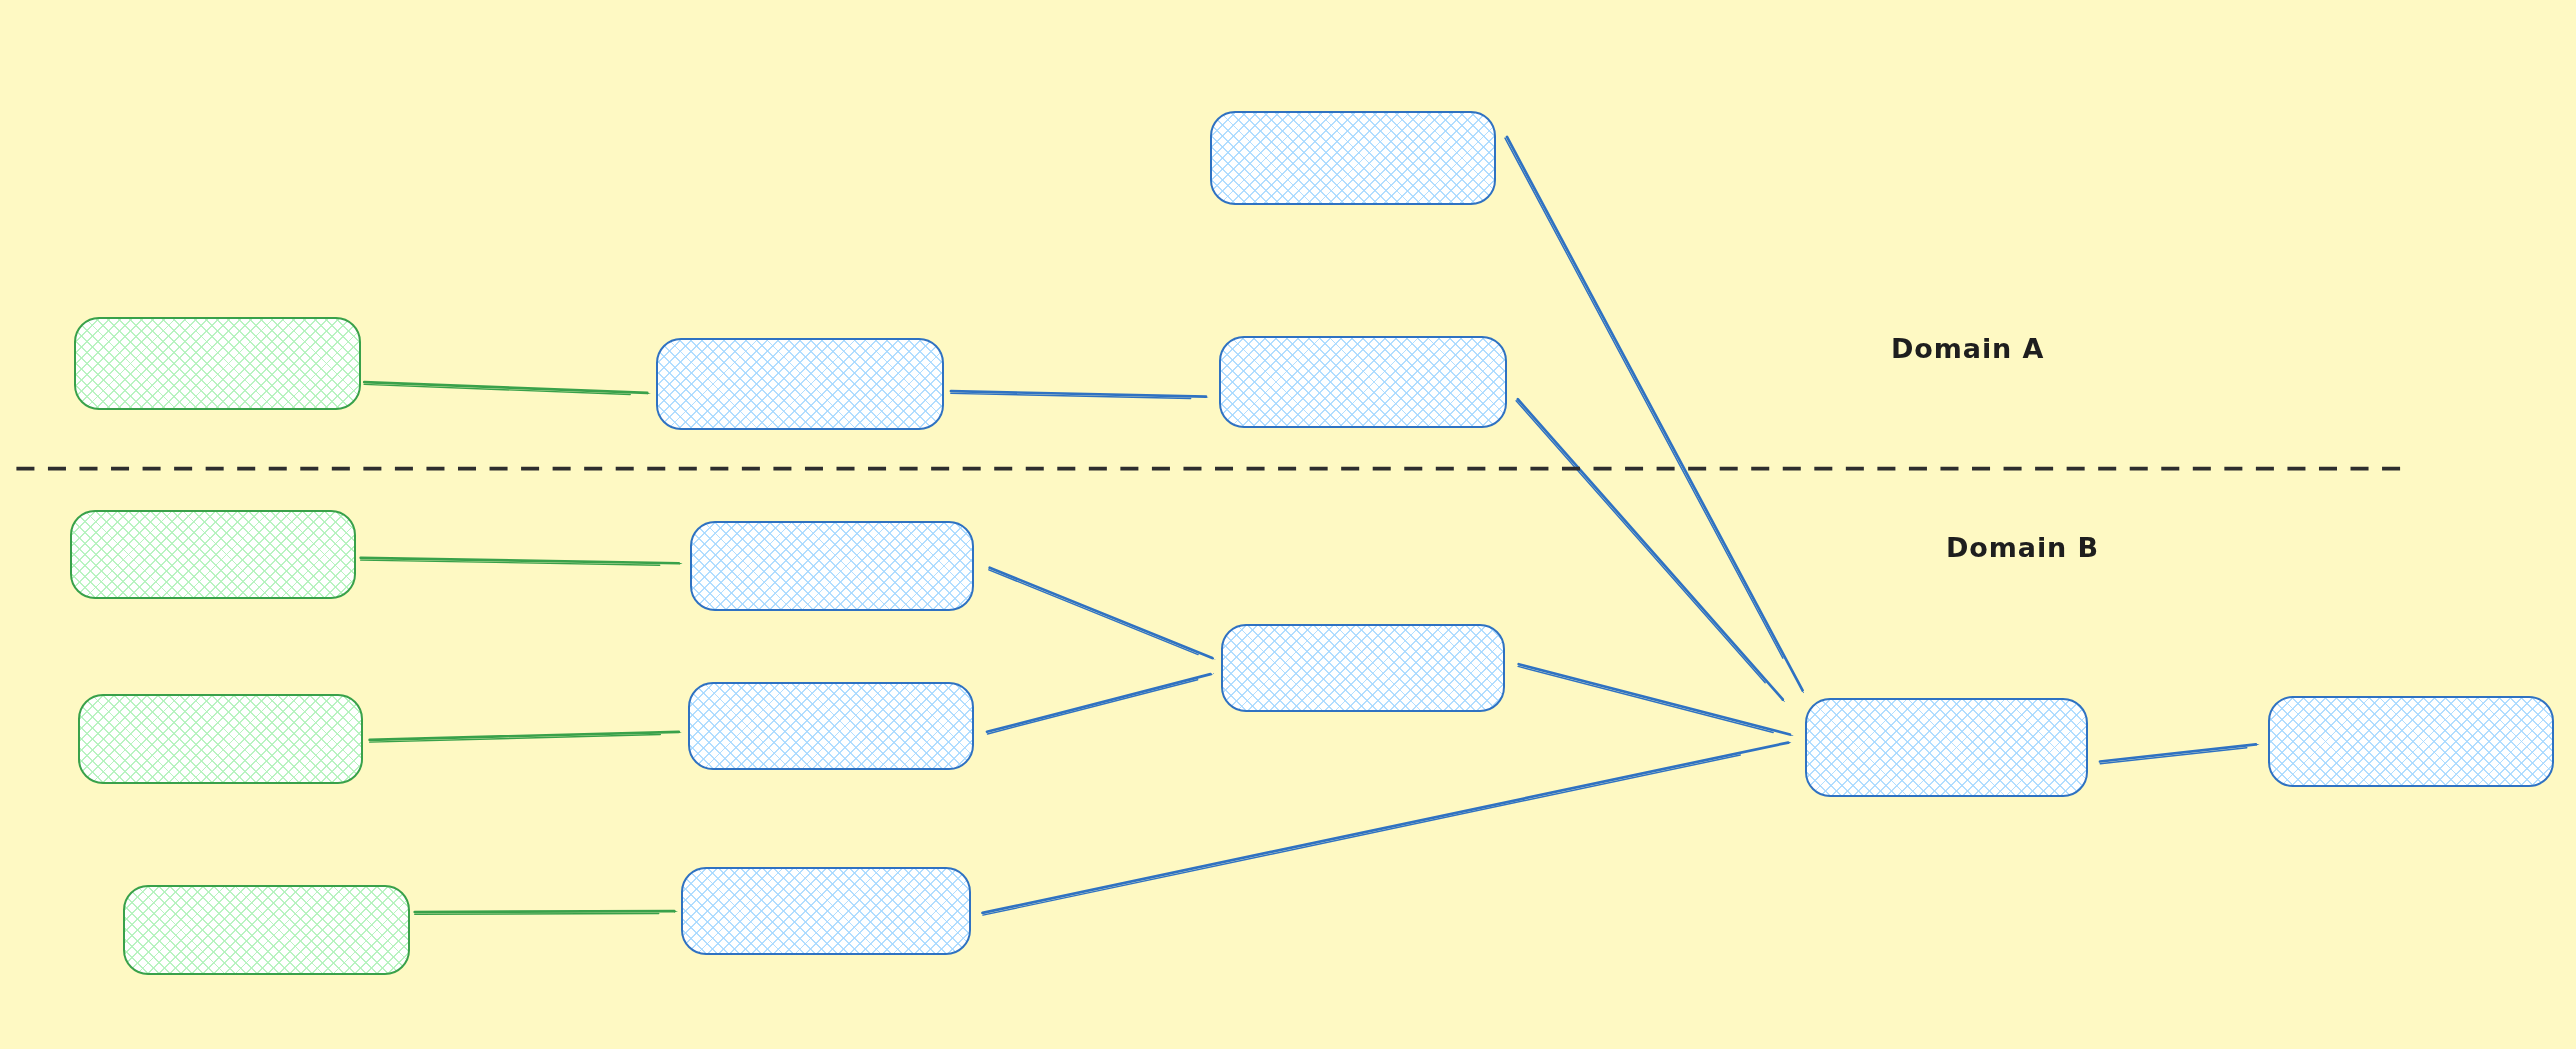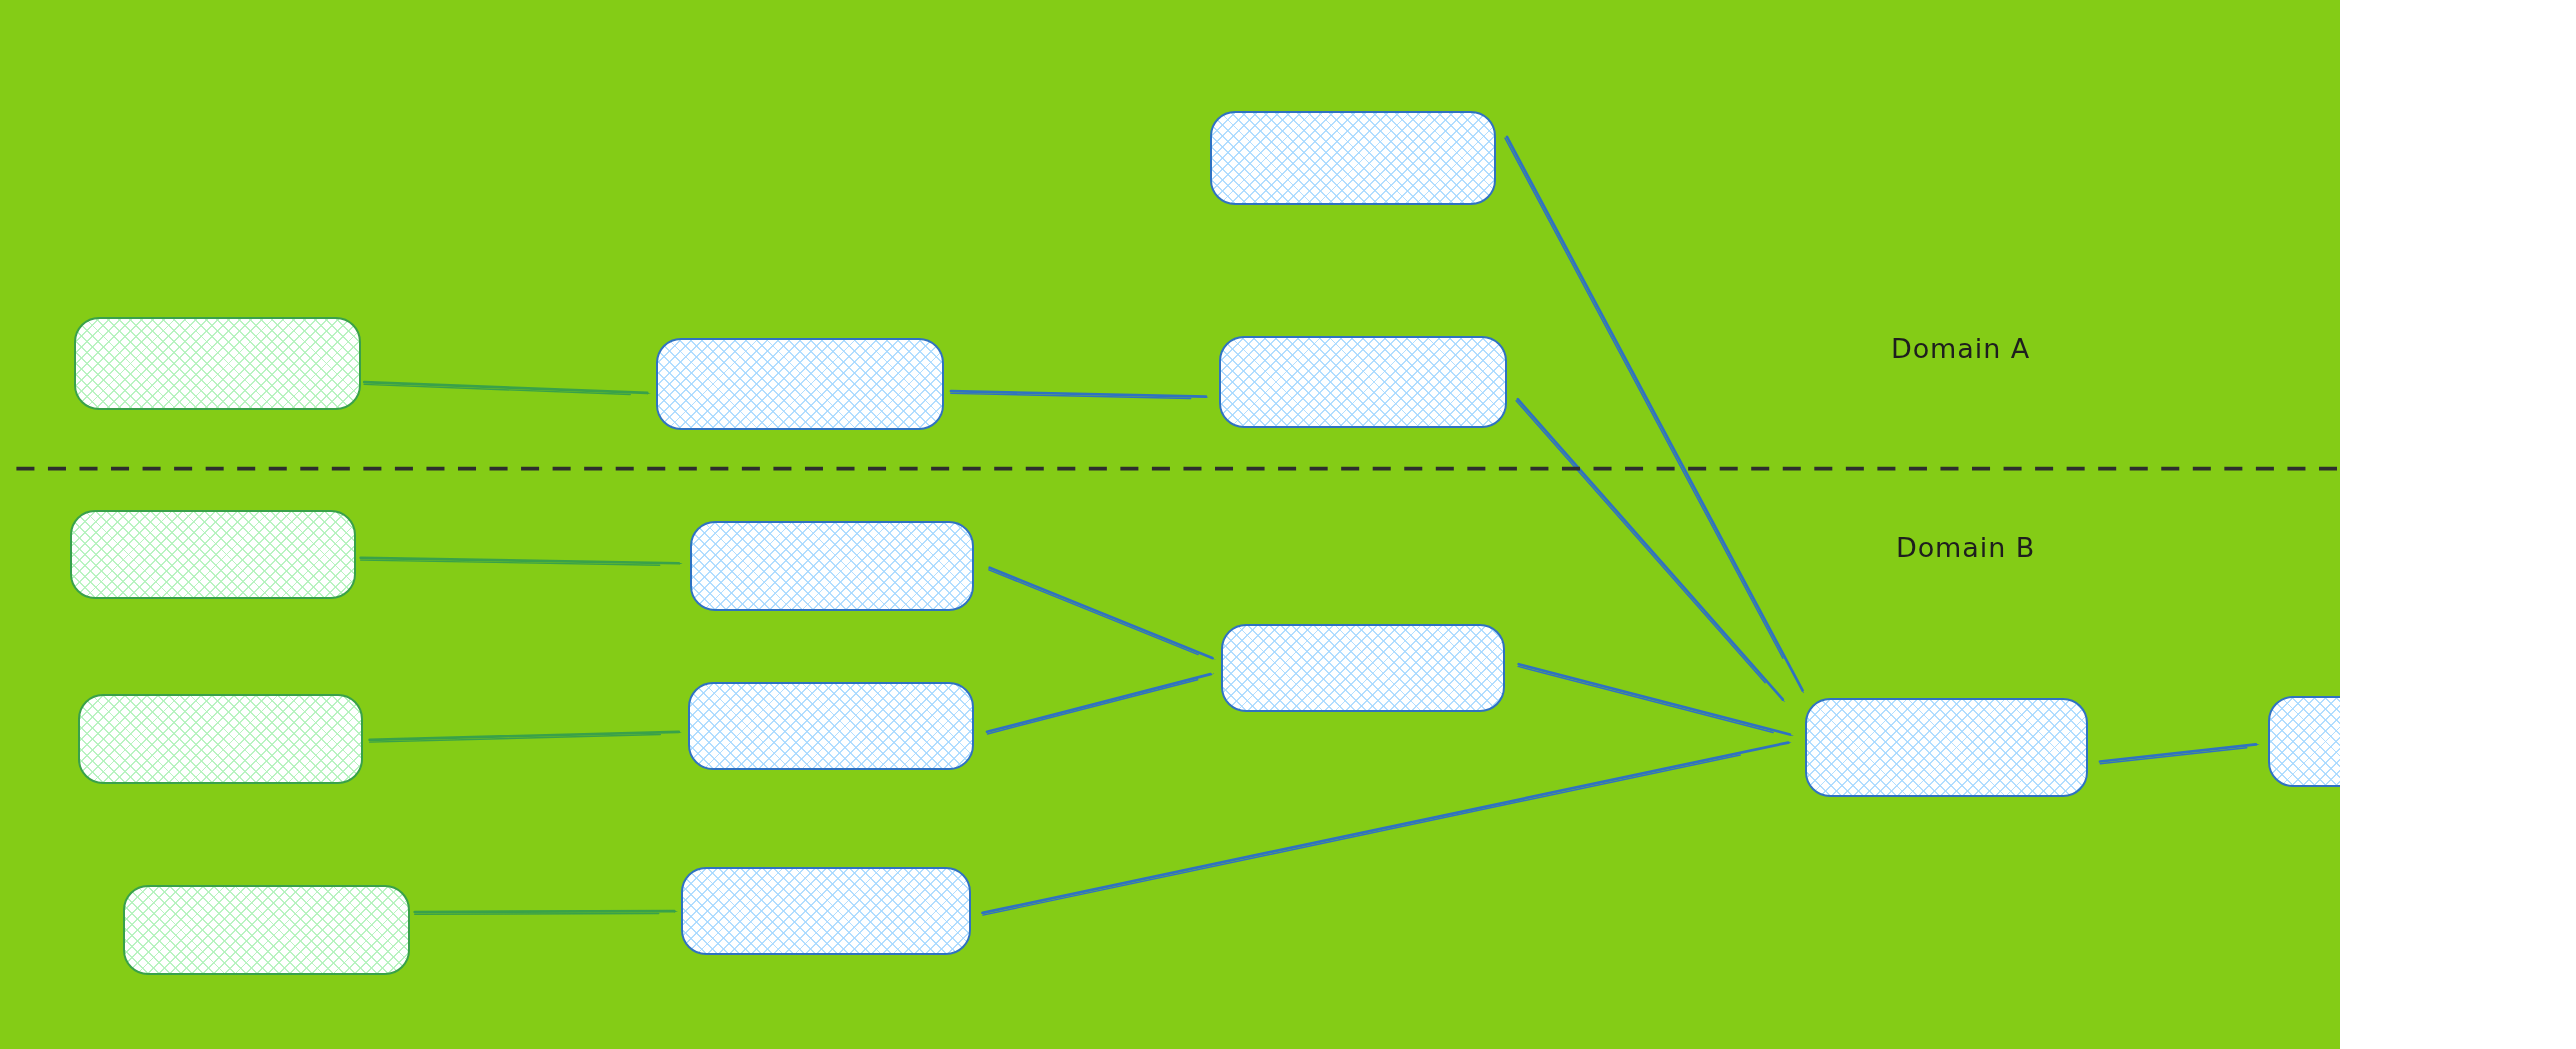--- a/index.html
+++ b/index.html
@@ -1,17 +1,17 @@
 <!DOCTYPE html>
 <html style="font-size:14.4px"><head>
 <meta charset="utf-8">
 <style>
   html,body{margin:0;padding:0;background:#ffffff;}
-  .stage{position:relative;width:2340px;height:1049px;background:#84cc16;overflow:hidden;
-         font-family:"DejaVu Sans",sans-serif;}
+  .stage{position:relative;width:2576px;height:1049px;background:#fef9c3;overflow:hidden;
+         font-family:"DejaVu Sans",sans-serif;font-weight:bold;}
   #wires{position:absolute;left:0;top:0;width:2576px;height:1049px;}
   .node{position:absolute;box-sizing:border-box;border-radius:25px;background-color:#ffffff;}
   .node.blue{
     border:2.7px solid #2f72c2;
     background-image:
       repeating-linear-gradient(45deg, rgba(165,216,255,.85) 0 1.4px, transparent 1.4px 7.7px),
       repeating-linear-gradient(135deg, rgba(165,216,255,.85) 0 1.4px, transparent 1.4px 7.7px);
   }
   .node.green{
     border:2.7px solid #39a14a;
@@ -76,15 +76,15 @@
       <div class="node green" style="left: 123px; top: 885px; width: 287px; height: 90px;"></div>
       <div class="node blue" style="left: 690px; top: 521px; width: 284px; height: 90px;"></div>
       <div class="node blue" style="left: 688px; top: 682px; width: 286px; height: 88px;"></div>
       <div class="node blue" style="left: 681px; top: 867px; width: 290px; height: 88px;"></div>
       <div class="node blue" style="left: 1221px; top: 624px; width: 284px; height: 88px;"></div>
       <div class="node blue" style="left: 1805px; top: 698px; width: 283px; height: 99px;"></div>
       <div class="node blue" style="left: 2268px; top: 696px; width: 286px; height: 91px;"></div>
     </div>
 
   <div class="domain-label" id="label-domain-a" style="left: 1891px; top: 333px;">Domain A</div>
-  <div class="domain-label" id="label-domain-b" style="left: 1896px; top: 532px;">Domain B</div>
+  <div class="domain-label" id="label-domain-b" style="left: 1946px; top: 532px;">Domain B</div>
 </div>
 
 
 </body></html>

